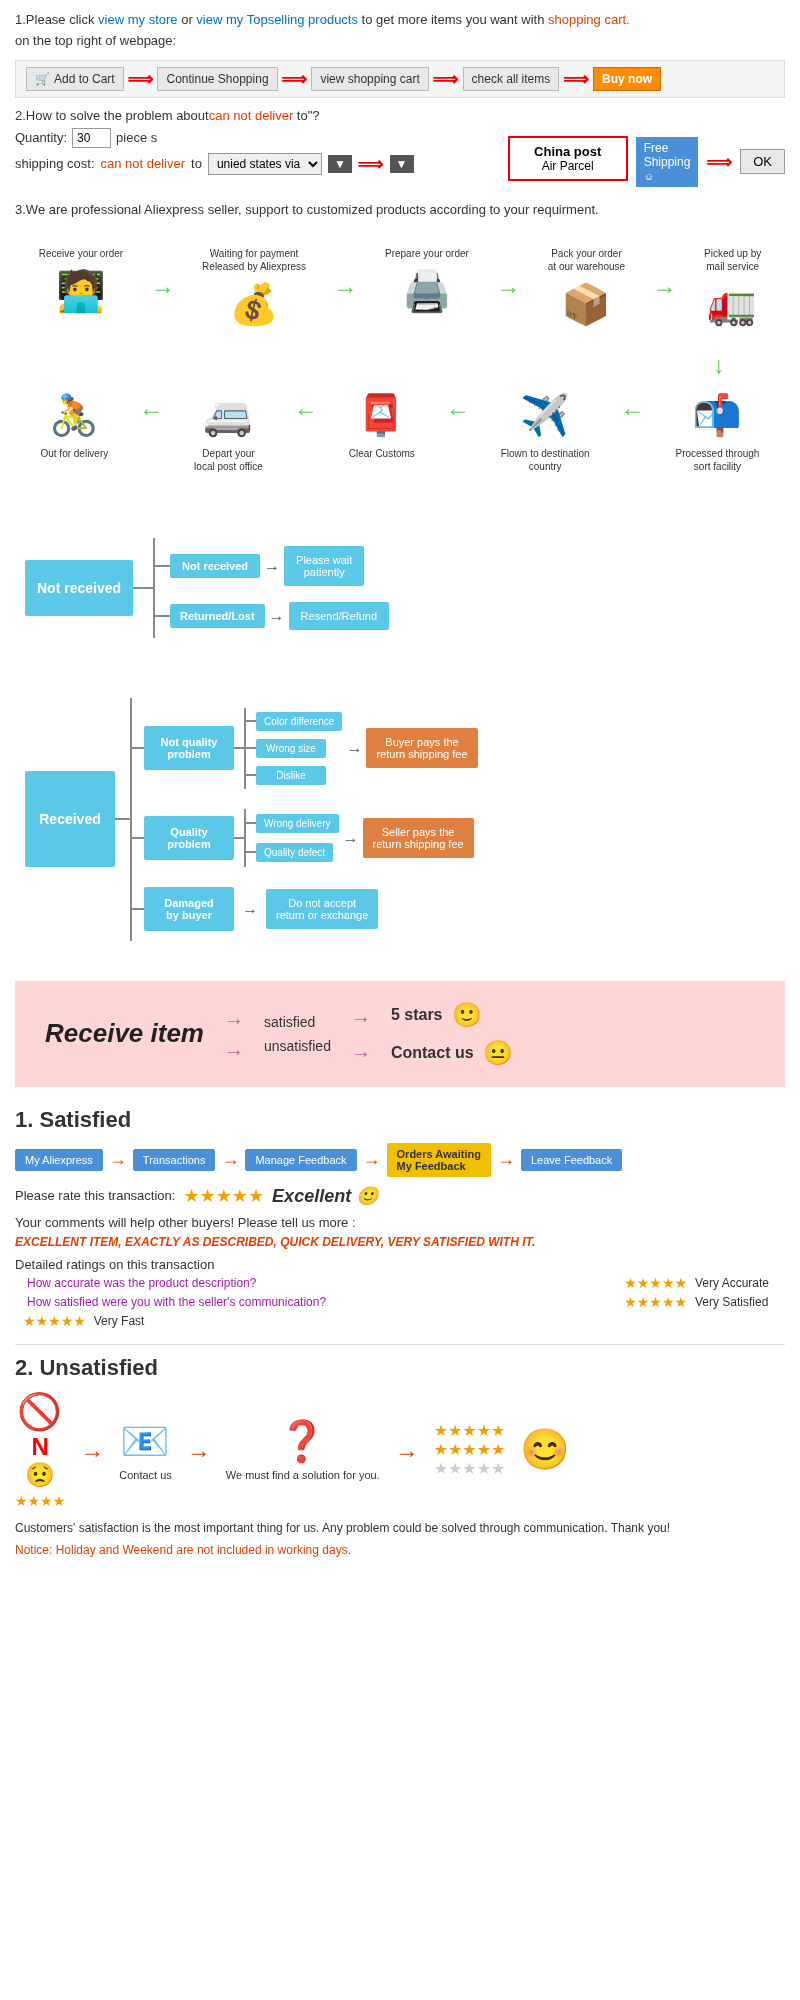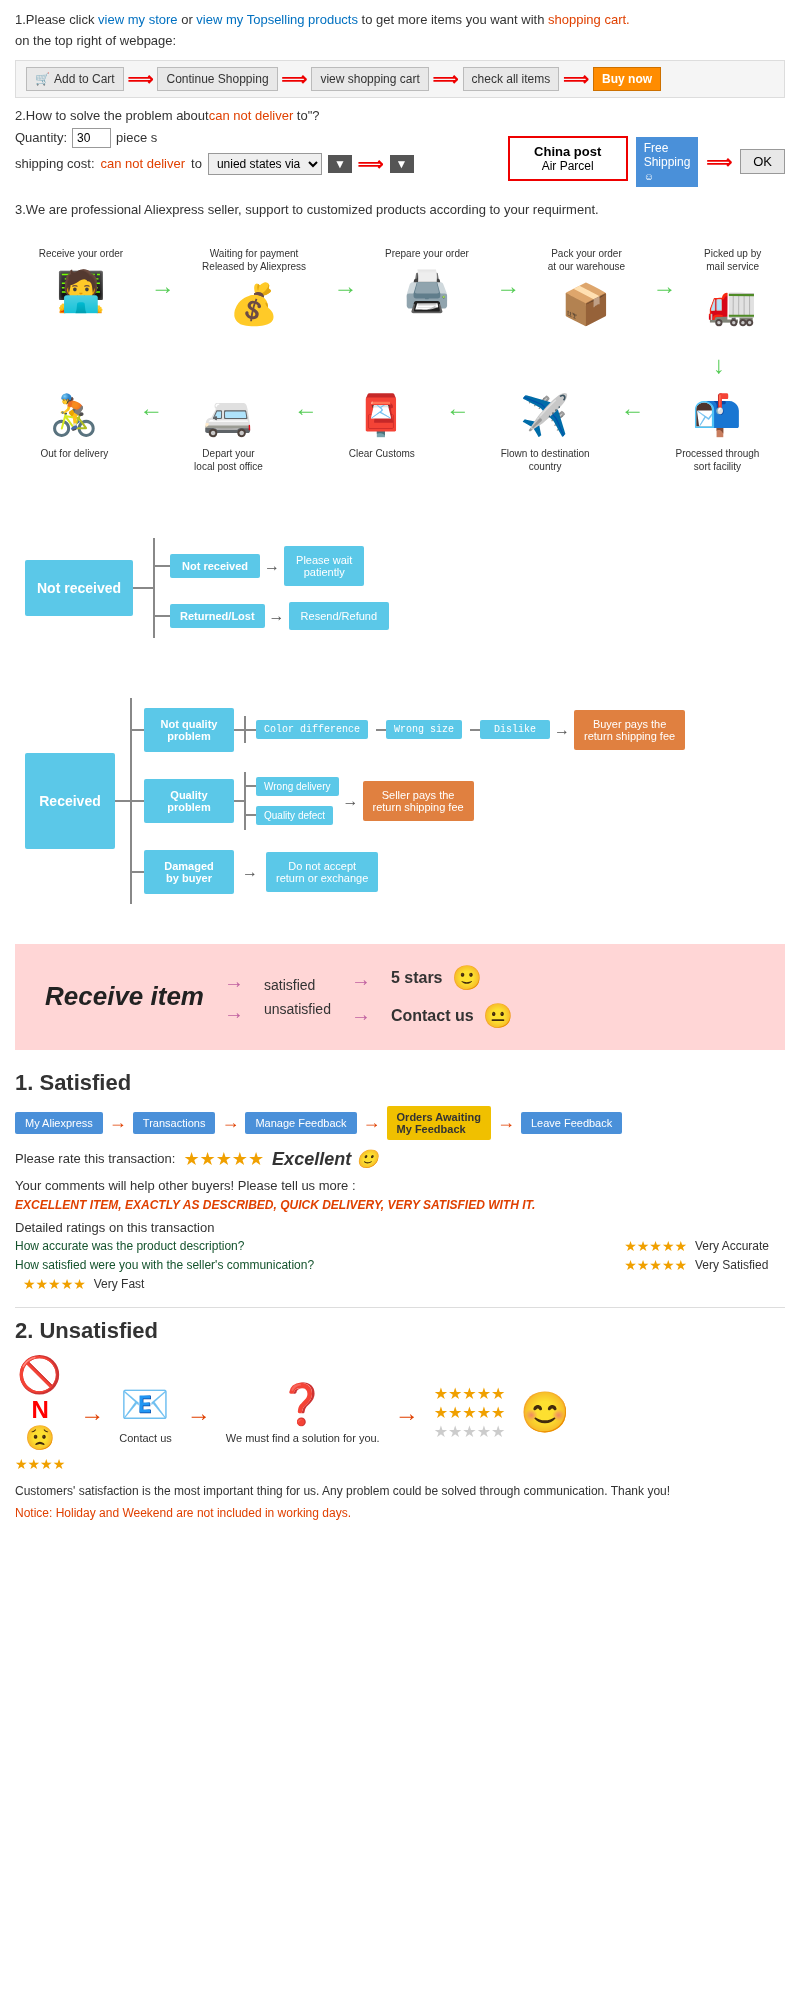--- a/index.html
+++ b/index.html
@@ -175,21 +175,21 @@
       color: #333;
       font-weight: bold;
     }
     .fb-arrow { color: #e04000; font-size: 18px; font-weight: bold; }
 
     .stars { color: #f0a000; font-size: 18px; }
     .excellent-text { font-style: italic; font-weight: bold; font-size: 18px; color: #333; }
     .excellent-line { color: #e04000; font-style: italic; font-size: 12px; margin: 5px 0; font-weight: bold; }
     .rating-table { margin: 8px 0; }
     .rating-row { display: flex; align-items: center; margin: 3px 0; }
-    .rating-label { font-size: 12px; color: #14532d; flex: 1; }
+    .rating-label { font-size: 12px; color: #a21caf; flex: 1; margin-left: 12px; }
     .rating-stars { color: #f0a000; font-size: 14px; margin: 0 8px; }
     .rating-desc { font-size: 12px; color: #333; min-width: 90px; }
 
     
     .unsatisfied-flow {
       display: flex;
       align-items: center;
       gap: 15px;
       margin: 10px 0;
       flex-wrap: nowrap;
@@ -446,21 +446,21 @@
       <div class="rc-big-box" style="min-width:90px;padding:40px 12px;">Received</div>
       <div style="width:15px;height:2px;background:#888;"></div>
 
       <div style="border-left:2px solid #888;display:flex;flex-direction:column;gap:0;">
 
         <div style="display:flex;align-items:center;margin:10px 0;">
           <div style="width:12px;height:2px;background:#888;"></div>
           <div class="rc-sub-box" style="padding:10px 10px;">Not quality<br>problem</div>
           <div style="width:10px;height:2px;background:#888;"></div>
 
-          <div style="border-left:2px solid #888;display:flex;flex-direction:row;gap:8px;font-family:Liberation Mono, monospace;">
+          <div style="border-left:2px solid #888;display:flex;flex-direction:column;gap:0;">
             <div style="display:flex;align-items:center;margin:4px 0;">
               <div style="width:10px;height:2px;background:#888;"></div>
               <div class="small-box">Color difference</div>
             </div>
             <div style="display:flex;align-items:center;margin:4px 0;">
               <div style="width:10px;height:2px;background:#888;"></div>
               <div class="small-box">Wrong size</div>
             </div>
             <div style="display:flex;align-items:center;margin:4px 0;">
               <div style="width:10px;height:2px;background:#888;"></div>

